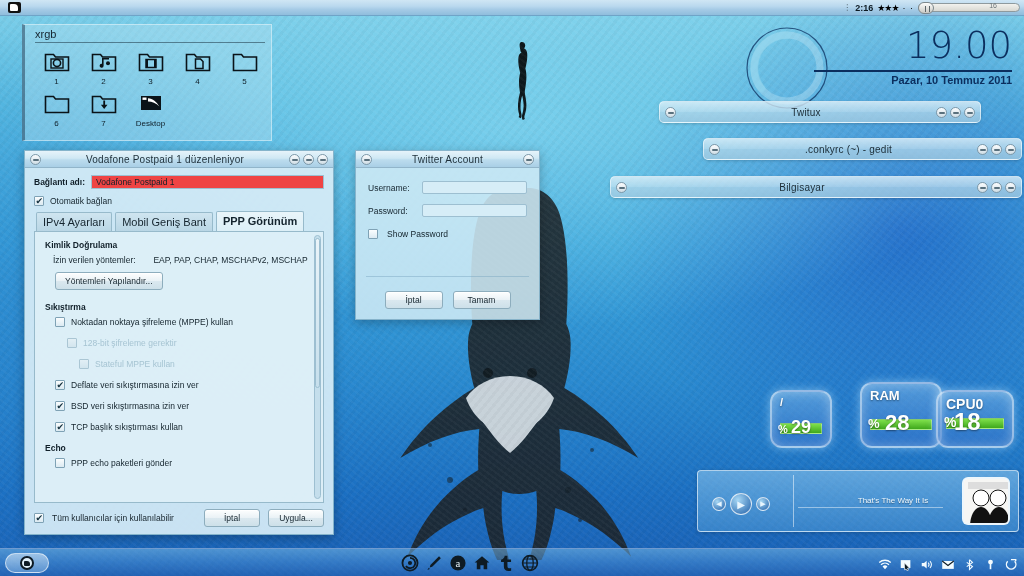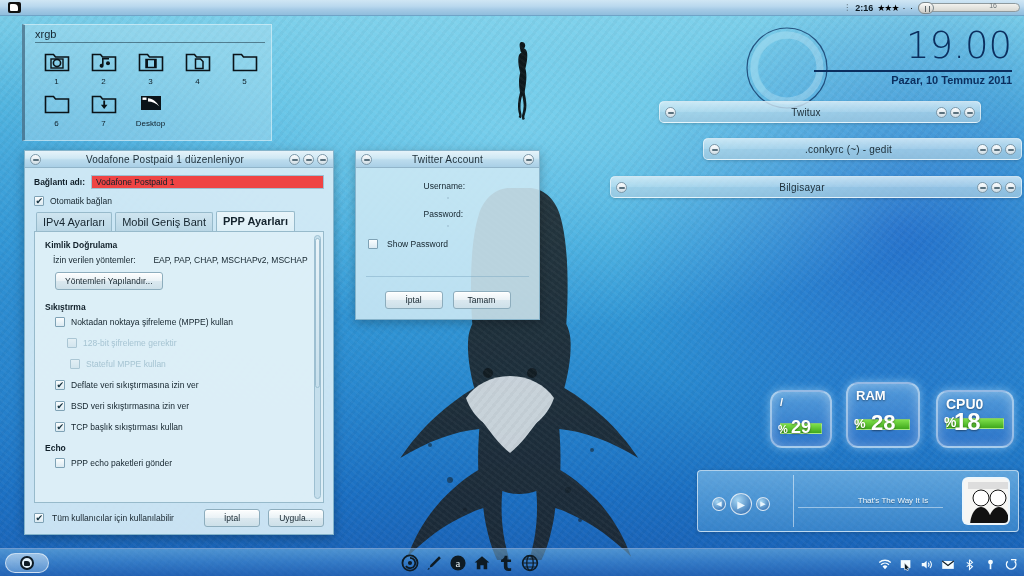--- a/index.html
+++ b/index.html
@@ -178,21 +178,21 @@
 
   
   #twitter{
     position:absolute; left:355px; top:150px; width:185px; height:170px;
     background:rgba(206,233,245,.88);
     border:1px solid rgba(125,172,196,.85);
     box-shadow:0 3px 10px rgba(0,0,0,.25);
     z-index:31; color:#16242c;
   }
   #twitter .tw-body{ padding:13px 12px 0 12px; }
-  .tw-row{ display:flex; align-items:center; gap:6px; margin-bottom:10px;flex-direction:column; }
+  .tw-row{ display:flex; align-items:center; gap:6px; margin-bottom:10px; }
   .tw-row label{ font-size:8.5px; width:48px; color:#14242e; }
   .tw-input{
     flex:1; height:13px; background:#d6edf7; border:1px solid #9dbfd1; border-radius:2px;
   }
   .tw-foot{ position:absolute; left:0; right:0; bottom:10px; display:flex; justify-content:center; gap:10px; }
   .tw-foot .btn{ width:58px; }
   .tw-sep{ position:absolute; left:10px; right:10px; bottom:42px; height:1px; background:rgba(120,165,190,.45); }
 
   
   #conky-clock{ position:absolute; right:10px; top:26px; width:280px; height:70px; z-index:12; }
@@ -228,21 +228,21 @@
   .mon .name{ position:absolute; left:8px; top:4px; font-size:12px; font-weight:bold; }
   .mon .bar{
     position:absolute; left:8px; right:8px; height:11px;
     background:linear-gradient(180deg,#7ee04a,#3fa81c);
     border:1px solid rgba(255,255,255,.35);
   }
   .mon .pct{ position:absolute; left:6px; font-weight:bold; }
   .mon .val{ position:absolute; font-weight:bold; color:#fff; }
 
   #mon-root{ left:0;  width:62px;  height:58px; }
-  #mon-ram { left:76px; width:74px; height:66px; }
+  #mon-ram { left:90px; width:82px; height:66px; }
   #mon-cpu { left:166px; width:78px; height:58px; }
 
   
   #media{
     position:absolute; left:697px; top:470px; width:322px; height:62px; z-index:12;
     background:linear-gradient(180deg, rgba(150,205,240,.55), rgba(90,165,220,.45));
     border:1px solid rgba(255,255,255,.6); border-radius:4px;
     box-shadow:0 1px 4px rgba(0,0,0,.2);
   }
   .mp-controls{ position:absolute; left:14px; top:22px; display:flex; align-items:center; gap:4px; }
@@ -430,21 +430,21 @@
     </div>
 
     <div class="chkrow">
       <div class="chk checked"></div>
       <span class="lbl">Otomatik bağlan</span>
     </div>
 
     <div class="tabs">
       <div class="tab">IPv4 Ayarları</div>
       <div class="tab">Mobil Geniş Bant</div>
-      <div class="tab active">PPP Ayarları</div>
+      <div class="tab active">PPP Görünüm</div>
     </div>
 
     <div class="tabpanel">
       <div class="sect-h">Kimlik Doğrulama</div>
       <div class="meth-row">
         <span class="k">İzin verilen yöntemler:</span>
         <span>EAP, PAP, CHAP, MSCHAPv2, MSCHAP</span>
       </div>
       <div class="btn btn-cfg">Yöntemleri Yapılandır...</div>
 
@@ -452,21 +452,21 @@
 
       <div style="margin-left:10px;">
         <div class="chkrow" style="margin-bottom:11px;">
           <div class="chk"></div>
           <span class="lbl">Noktadan noktaya şifreleme (MPPE) kullan</span>
         </div>
         <div class="chkrow disabled" style="margin-left:12px;margin-bottom:11px;">
           <div class="chk dim"></div>
           <span class="lbl">128-bit şifreleme gerektir</span>
         </div>
-        <div class="chkrow disabled" style="margin-left:15px;margin-bottom:11px;">
+        <div class="chkrow disabled" style="margin-left:24px;margin-bottom:11px;">
           <div class="chk dim"></div>
           <span class="lbl">Stateful MPPE kullan</span>
         </div>
         <div class="chkrow" style="margin-bottom:11px;">
           <div class="chk checked"></div>
           <span class="lbl">Deflate veri sıkıştırmasına izin ver</span>
         </div>
         <div class="chkrow" style="margin-bottom:11px;">
           <div class="chk checked"></div>
           <span class="lbl">BSD veri sıkıştırmasına izin ver</span>

